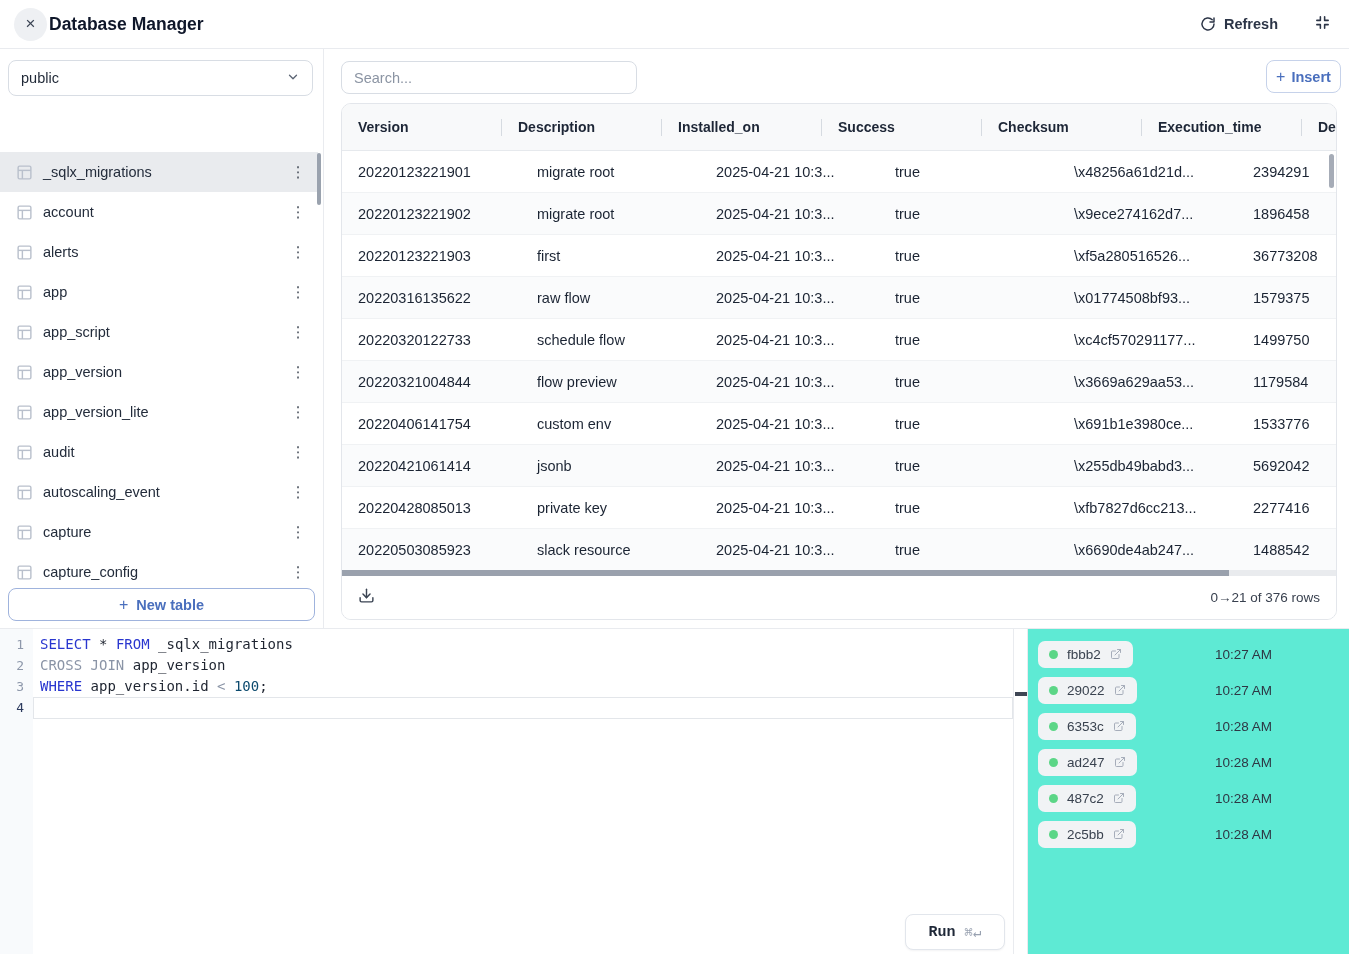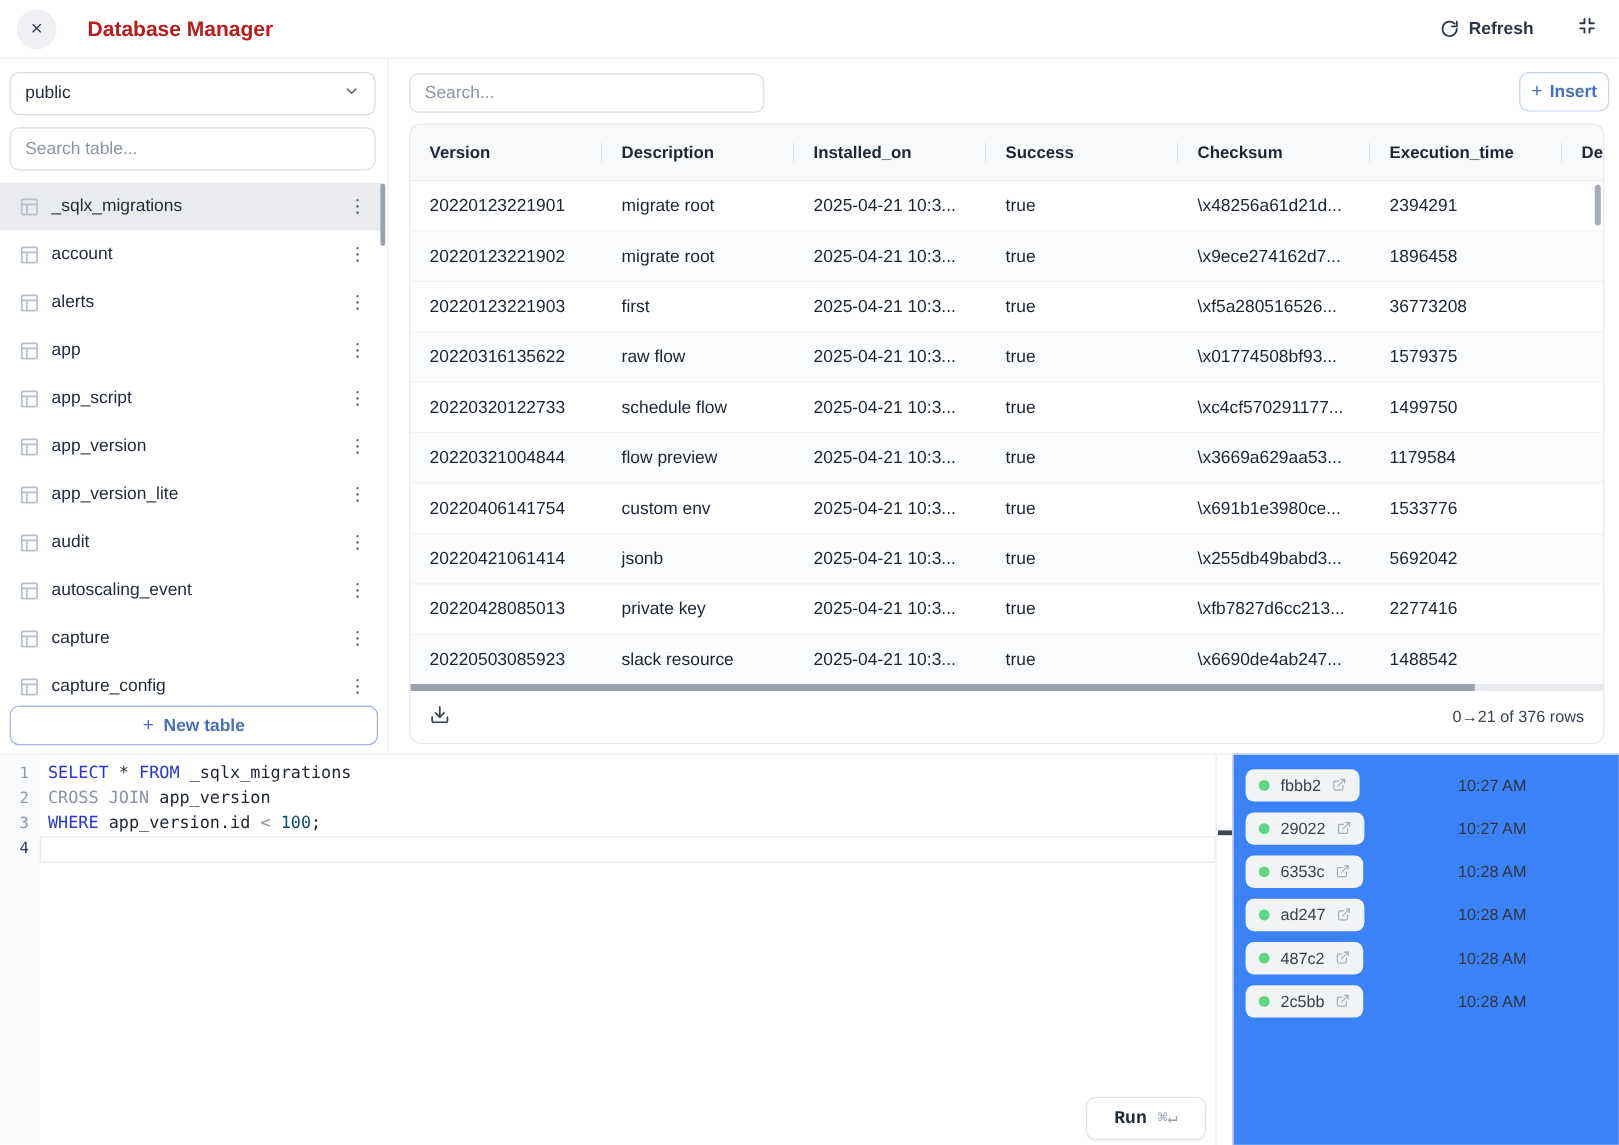--- a/index.html
+++ b/index.html
@@ -6,21 +6,21 @@
   html,body { width:1349px; height:954px; overflow:hidden; background:#fff;
     font-family:"Liberation Sans", sans-serif; color:#1b2433; }
 
   
   .topbar { position:absolute; top:0; left:0; right:0; height:49px;
     border-bottom:1px solid #e9ebef; display:flex; align-items:center;
     padding:0 18px 0 14px; background:#fff; z-index:5; }
   .close-btn { width:33px; height:33px; border-radius:50%; background:#eef0f3;
     display:flex; align-items:center; justify-content:center; font-size:17px;
     color:#3a4353; cursor:pointer; }
-  .app-title { margin-left:26px; font-size:17.5px; font-weight:700; color:#b91c1c; }
+  .app-title { margin-left:2px; font-size:17.5px; font-weight:700; color:#0f172a; }
   .topbar-right { margin-left:auto; display:flex; align-items:center; gap:36px; }
   .refresh-btn { display:flex; align-items:center; gap:8px; font-size:14.5px;
     font-weight:600; color:#2c3547; cursor:pointer;text-align:right; }
   .collapse-btn { display:flex; align-items:center; color:#2c3547; cursor:pointer; }
 
   
   .sidebar { position:absolute; top:49px; left:0; width:324px; height:579px;
     border-right:1px solid #e9ebef; background:#fff; }
   .schema-select { position:absolute; left:8px; top:11px; width:305px; height:36px;
     border:1px solid #d8dde4; border-radius:8px; display:flex; align-items:center;
@@ -54,21 +54,21 @@
     align-items:center; justify-content:center; gap:6px; color:#4a6fbd;
     font-size:14.5px; font-weight:600; cursor:pointer; }
   .data-card { position:absolute; left:17px; top:54px; width:996px; height:517px;
     border:1px solid #e3e6eb; border-radius:10px; overflow:hidden; background:#fff; }
   .grid-header { display:flex; height:47px; background:#f8f9fa; border-bottom:1px solid #e6e9ed; }
   .gh-cell { flex:0 0 160px; width:160px; display:flex; align-items:center;
     padding-left:16px; font-size:14px; font-weight:700; color:#1d2636;
     position:relative; white-space:nowrap; overflow:hidden; }
   .gh-cell.sep::after { content:""; position:absolute; right:0; top:15px; height:17px;
     width:1px; background:#d6dbe1; }
-  .grid-row { display:flex; height:42px; border-bottom:1px solid #f0f2f4; cursor:pointer; }
+  .grid-row { display:flex; height:42px; border-bottom:1px solid #f0f2f4; cursor:pointer;gap:19px; }
   .grid-row:nth-child(even) { background:#fafbfc; }
   .gr-cell { flex:0 0 160px; width:160px; display:flex; align-items:center;
     padding-left:16px; font-size:14.5px; color:#1b2433; white-space:nowrap; overflow:hidden; }
   .v-thumb { position:absolute; right:2px; top:50px; width:5px; height:34px;
     background:#a6acb7; border-radius:3px; }
   .h-track { position:absolute; left:0; top:466px; width:100%; height:6px; background:#e9ebee; }
   .h-thumb { position:absolute; left:0; top:0; width:887px; height:6px; background:#9aa1ad; }
   .grid-footer { position:absolute; left:0; top:472px; width:100%; height:43px;
     display:flex; align-items:center; justify-content:space-between;
     padding:0 16px; background:#fff; }
@@ -97,21 +97,21 @@
     border:1px solid #e2e6ec; border-radius:8px; background:#fff; display:flex;
     align-items:center; justify-content:center; gap:9px;
     box-shadow:0 1px 2px rgba(16,24,40,.05); cursor:pointer;
     font-family:Liberation Mono, monospace; }
   .run-label { font-size:15px; font-weight:700; color:#1f2838; }
   .run-short { font-size:14px; color:#98a1b0; }
 
   
   .history { position:absolute; top:628px; left:1027px; right:0; height:326px;
     border-top:1px solid #e9ebef; border-left:1px solid #e9ebef;
-    background:#3b82f6; padding-top:7px; }
+    background:#5eead4; padding-top:7px; }
   .hist-row { height:36px; display:flex; align-items:center; padding-left:10px; }
   .hist-pill { height:27px; border-radius:7px; background:#f1f3f5; display:flex;
     align-items:center; gap:9px; padding:0 11px; cursor:pointer; }
   .dot { width:9px; height:9px; border-radius:50%; background:#5cd687; }
   .hist-id { font-size:13.5px; color:#39424f; }
   .ext-icon { display:flex; align-items:center; }
   .hist-time { margin-left:auto; margin-right:77px; font-size:13.5px; color:#2e3744; }
 </style>
 </head>
 <body>
@@ -146,23 +146,20 @@
 
 <div class="sidebar">
   <div class="schema-select">
     <span>public</span>
     <span>
       <svg width="14" height="14" viewBox="0 0 24 24" fill="none" stroke="#5b6473" stroke-width="2.2" stroke-linecap="round" stroke-linejoin="round">
           <polyline points="6 9 12 15 18 9"></polyline>
         </svg>
     </span>
   </div>
-  <div class="table-search">
-    <input class="text-input" type="text" placeholder="Search table..." style="">
-  </div>
   <div class="table-list" id="table-list">
       <div class="side-item selected">
         <span class="t-icon">
           <svg width="17" height="17" viewBox="0 0 24 24" fill="none" stroke="#b9c0cc" stroke-width="2">
             <rect x="3" y="3" width="18" height="18" rx="2"></rect>
             <line x1="3" y1="9" x2="21" y2="9"></line>
             <line x1="9" y1="9" x2="9" y2="21"></line>
           </svg>
         </span>
         <span class="t-name">_sqlx_migrations</span>

